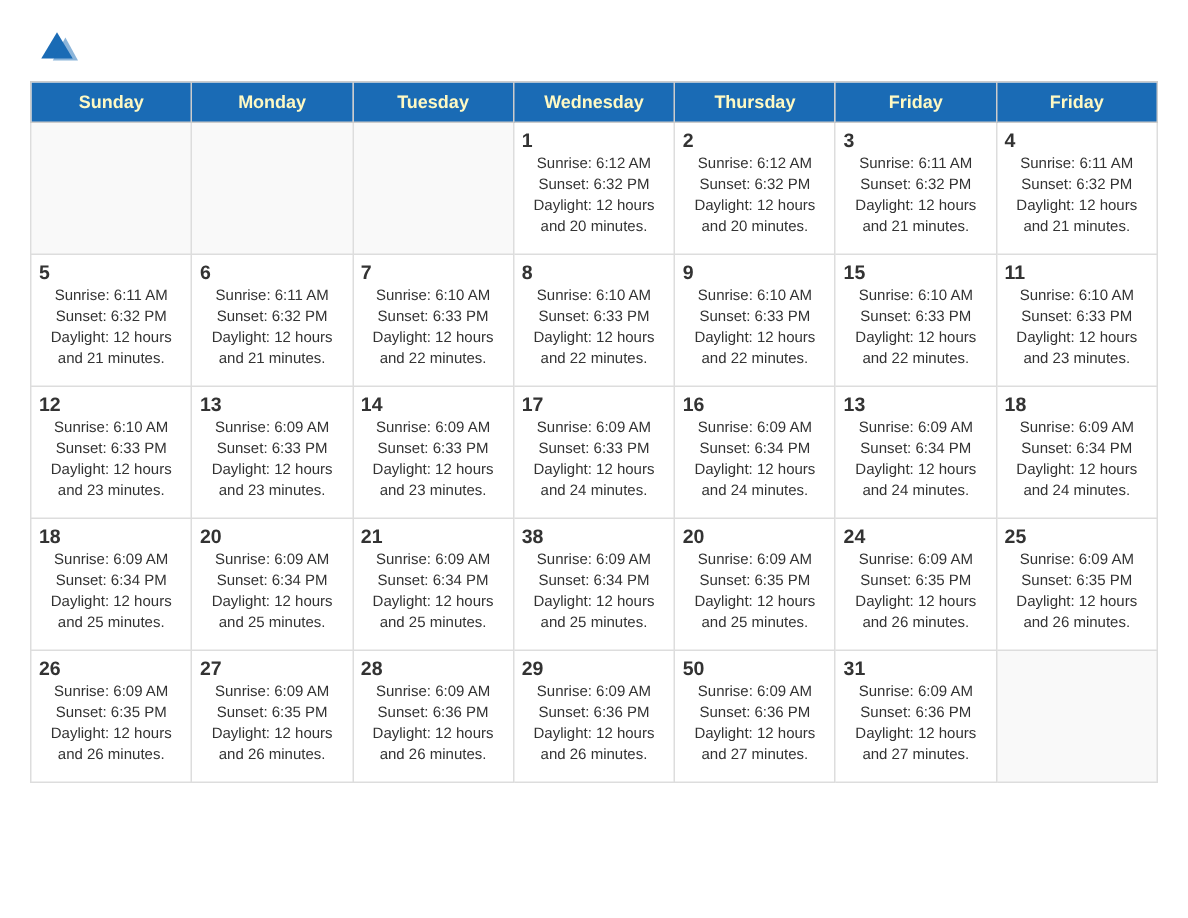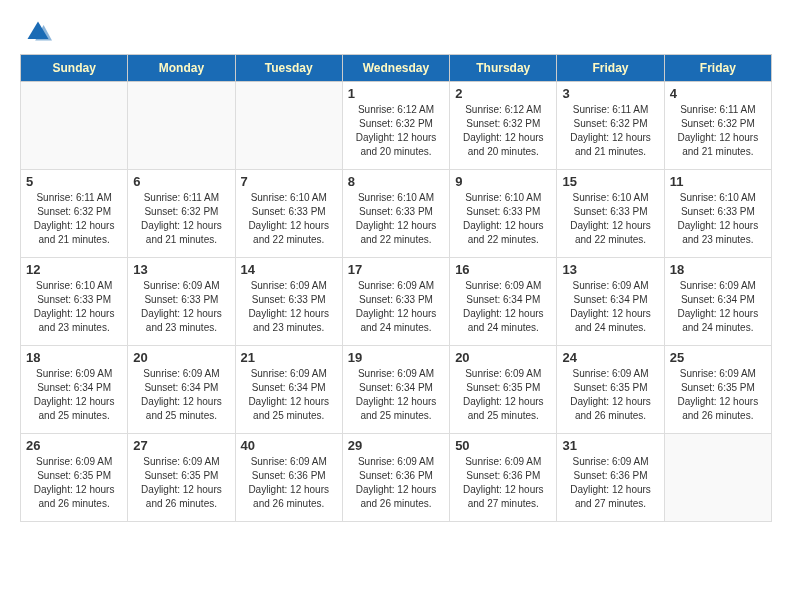--- a/index.html
+++ b/index.html
@@ -287,21 +287,21 @@
 and 25 minutes.</div>
             </td>
             <td class="day-cell">
               <span class="day-num">21</span>
               <div class="day-info" style="white-space: pre-line;">Sunrise: 6:09 AM
 Sunset: 6:34 PM
 Daylight: 12 hours
 and 25 minutes.</div>
             </td>
             <td class="day-cell">
-              <span class="day-num">19</span>
+              <span class="day-num">38</span>
               <div class="day-info" style="white-space: pre-line;">Sunrise: 6:09 AM
 Sunset: 6:34 PM
 Daylight: 12 hours
 and 25 minutes.</div>
             </td>
             <td class="day-cell">
               <span class="day-num">20</span>
               <div class="day-info" style="white-space: pre-line;">Sunrise: 6:09 AM
 Sunset: 6:35 PM
 Daylight: 12 hours
@@ -331,21 +331,21 @@
 and 26 minutes.</div>
             </td>
             <td class="day-cell">
               <span class="day-num">27</span>
               <div class="day-info" style="white-space: pre-line;">Sunrise: 6:09 AM
 Sunset: 6:35 PM
 Daylight: 12 hours
 and 26 minutes.</div>
             </td>
             <td class="day-cell">
-              <span class="day-num">40</span>
+              <span class="day-num">28</span>
               <div class="day-info" style="white-space: pre-line;">Sunrise: 6:09 AM
 Sunset: 6:36 PM
 Daylight: 12 hours
 and 26 minutes.</div>
             </td>
             <td class="day-cell">
               <span class="day-num">29</span>
               <div class="day-info" style="white-space: pre-line;">Sunrise: 6:09 AM
 Sunset: 6:36 PM
 Daylight: 12 hours

